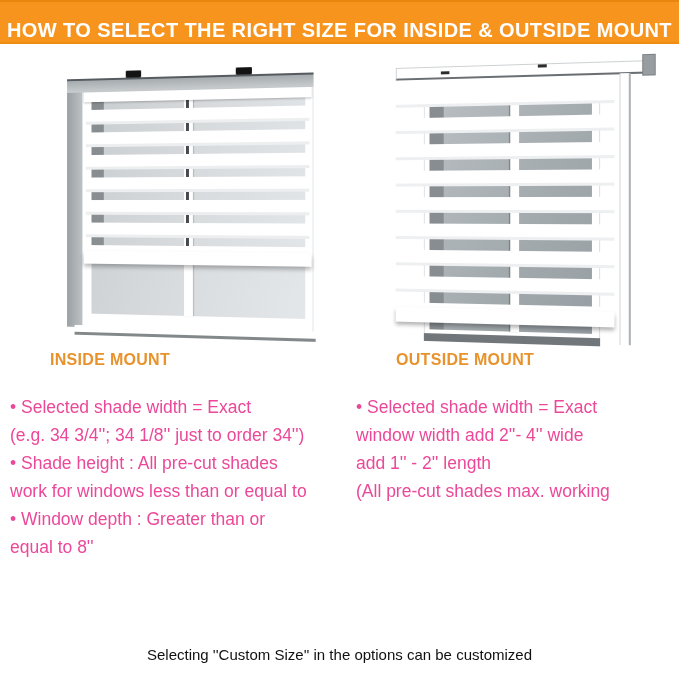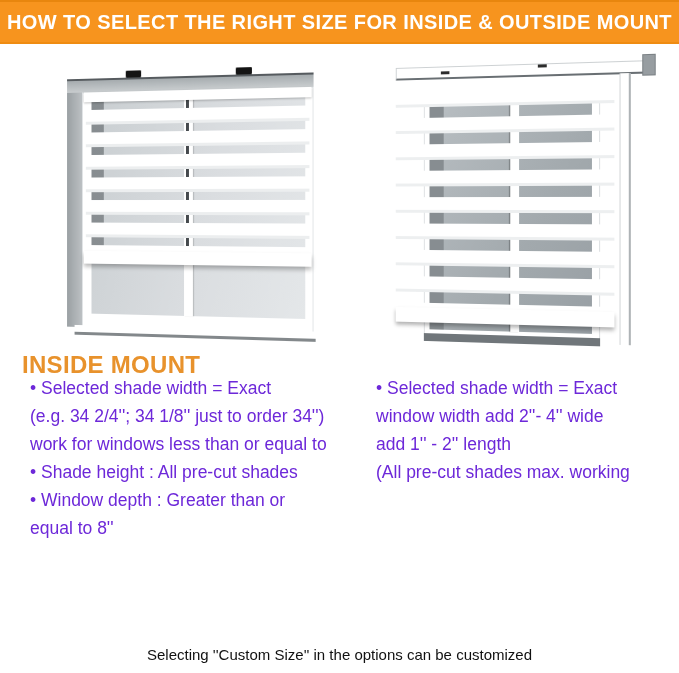--- a/index.html
+++ b/index.html
@@ -14,28 +14,28 @@
     border-top:2px solid #e8860e; border-bottom:2px solid #ef8c12;
     display:flex; align-items:center; justify-content:center;
   }
   .banner-title {
     color:#ffffff; font-size:20px; font-weight:700; letter-spacing:.4px;
     white-space:nowrap;
   }
 
   
   .mount-heading {
-    position:absolute; top:351px; font-size:24px; font-weight:700;
-    color:#E8922C; letter-spacing:.3px; white-space:nowrap;
+    position:absolute; top:351px; font-size:16px; font-weight:700;
+    color:#E8922C; letter-spacing:.3px; white-space:nowrap;margin-left:28px;
   }
   .heading-inside { left:22px; }
   .heading-outside { left:368px; }
 
   
-  .col { position:absolute; top:374px; font-size:17.5px; color:#6d28d9;margin-left:20px; }
+  .col { position:absolute; top:393px; font-size:17.5px; color:#ec4899; }
   .col-left { left:10px; width:344px; }
   .col-right { left:356px; width:320px; }
   .bullet { }
   .bline { line-height:28px; white-space:nowrap; }
 
   
   .caption {
     position:absolute; top:646px; left:0; width:679px; text-align:center;
     font-size:15px; color:#111111;
   }
@@ -96,21 +96,21 @@
   .r-bottomrail { left:2px; right:46px; top:254px; height:15px; background:#ffffff;
     box-shadow:0 3px 4px rgba(0,0,0,.3); }
   .r-siderail { right:30px; width:11px; top:20px; bottom:10px; background:#ffffff;
     border-left:1px solid #d2d5d7; border-right:2px solid #aeb3b6; }
 </style>
 </head>
 <body>
 
 <div class="page">
 
-  <div class="banner" style="background: rgb(247, 148, 30);">
+  <div class="banner" style="background: rgb(247, 148, 30); align-items: flex-end;">
     <span class="banner-title">HOW TO SELECT THE RIGHT SIZE FOR INSIDE &amp; OUTSIDE MOUNT</span>
   </div>
 
   <div class="illu illu-left">
     <div class="l-top-board"></div>
     <div class="l-bracket b1"></div>
     <div class="l-bracket b2"></div>
     <div class="l-jamb"></div>
     <div class="l-frame"></div>
     <div class="l-glass"></div>
@@ -133,29 +133,30 @@
       <div class="r-glass"></div>
       <div class="r-mullion"></div>
       <div class="r-sill-dark"></div>
     </div>
     <div class="r-stripes"></div>
     <div class="r-bottomrail"></div>
     <div class="r-siderail"></div>
   </div>
 
   <div class="mount-heading heading-inside" style="color: rgb(232, 146, 44);">INSIDE MOUNT</div>
+  <div class="mount-heading heading-outside" style="color: rgb(232, 146, 44);">OUTSIDE MOUNT</div>
 
   <div class="col col-left">
       <div class="bullet">
         <div class="bline">• Selected shade width = Exact</div>
-        <div class="bline">(e.g. 34 2/4''; 34 1/8'' just to order 34'')</div>
+        <div class="bline">(e.g. 34 3/4''; 34 1/8'' just to order 34'')</div>
       </div>
       <div class="bullet">
+        <div class="bline">• Shade height : All pre-cut shades</div>
         <div class="bline">work for windows less than or equal to</div>
-        <div class="bline">• Shade height : All pre-cut shades</div>
       </div>
       <div class="bullet">
         <div class="bline">• Window depth : Greater than or</div>
         <div class="bline">equal to 8''</div>
       </div>
     </div>
   <div class="col col-right">
       <div class="bullet">
         <div class="bline">• Selected shade width = Exact</div>
         <div class="bline">window width add 2''- 4'' wide</div>

